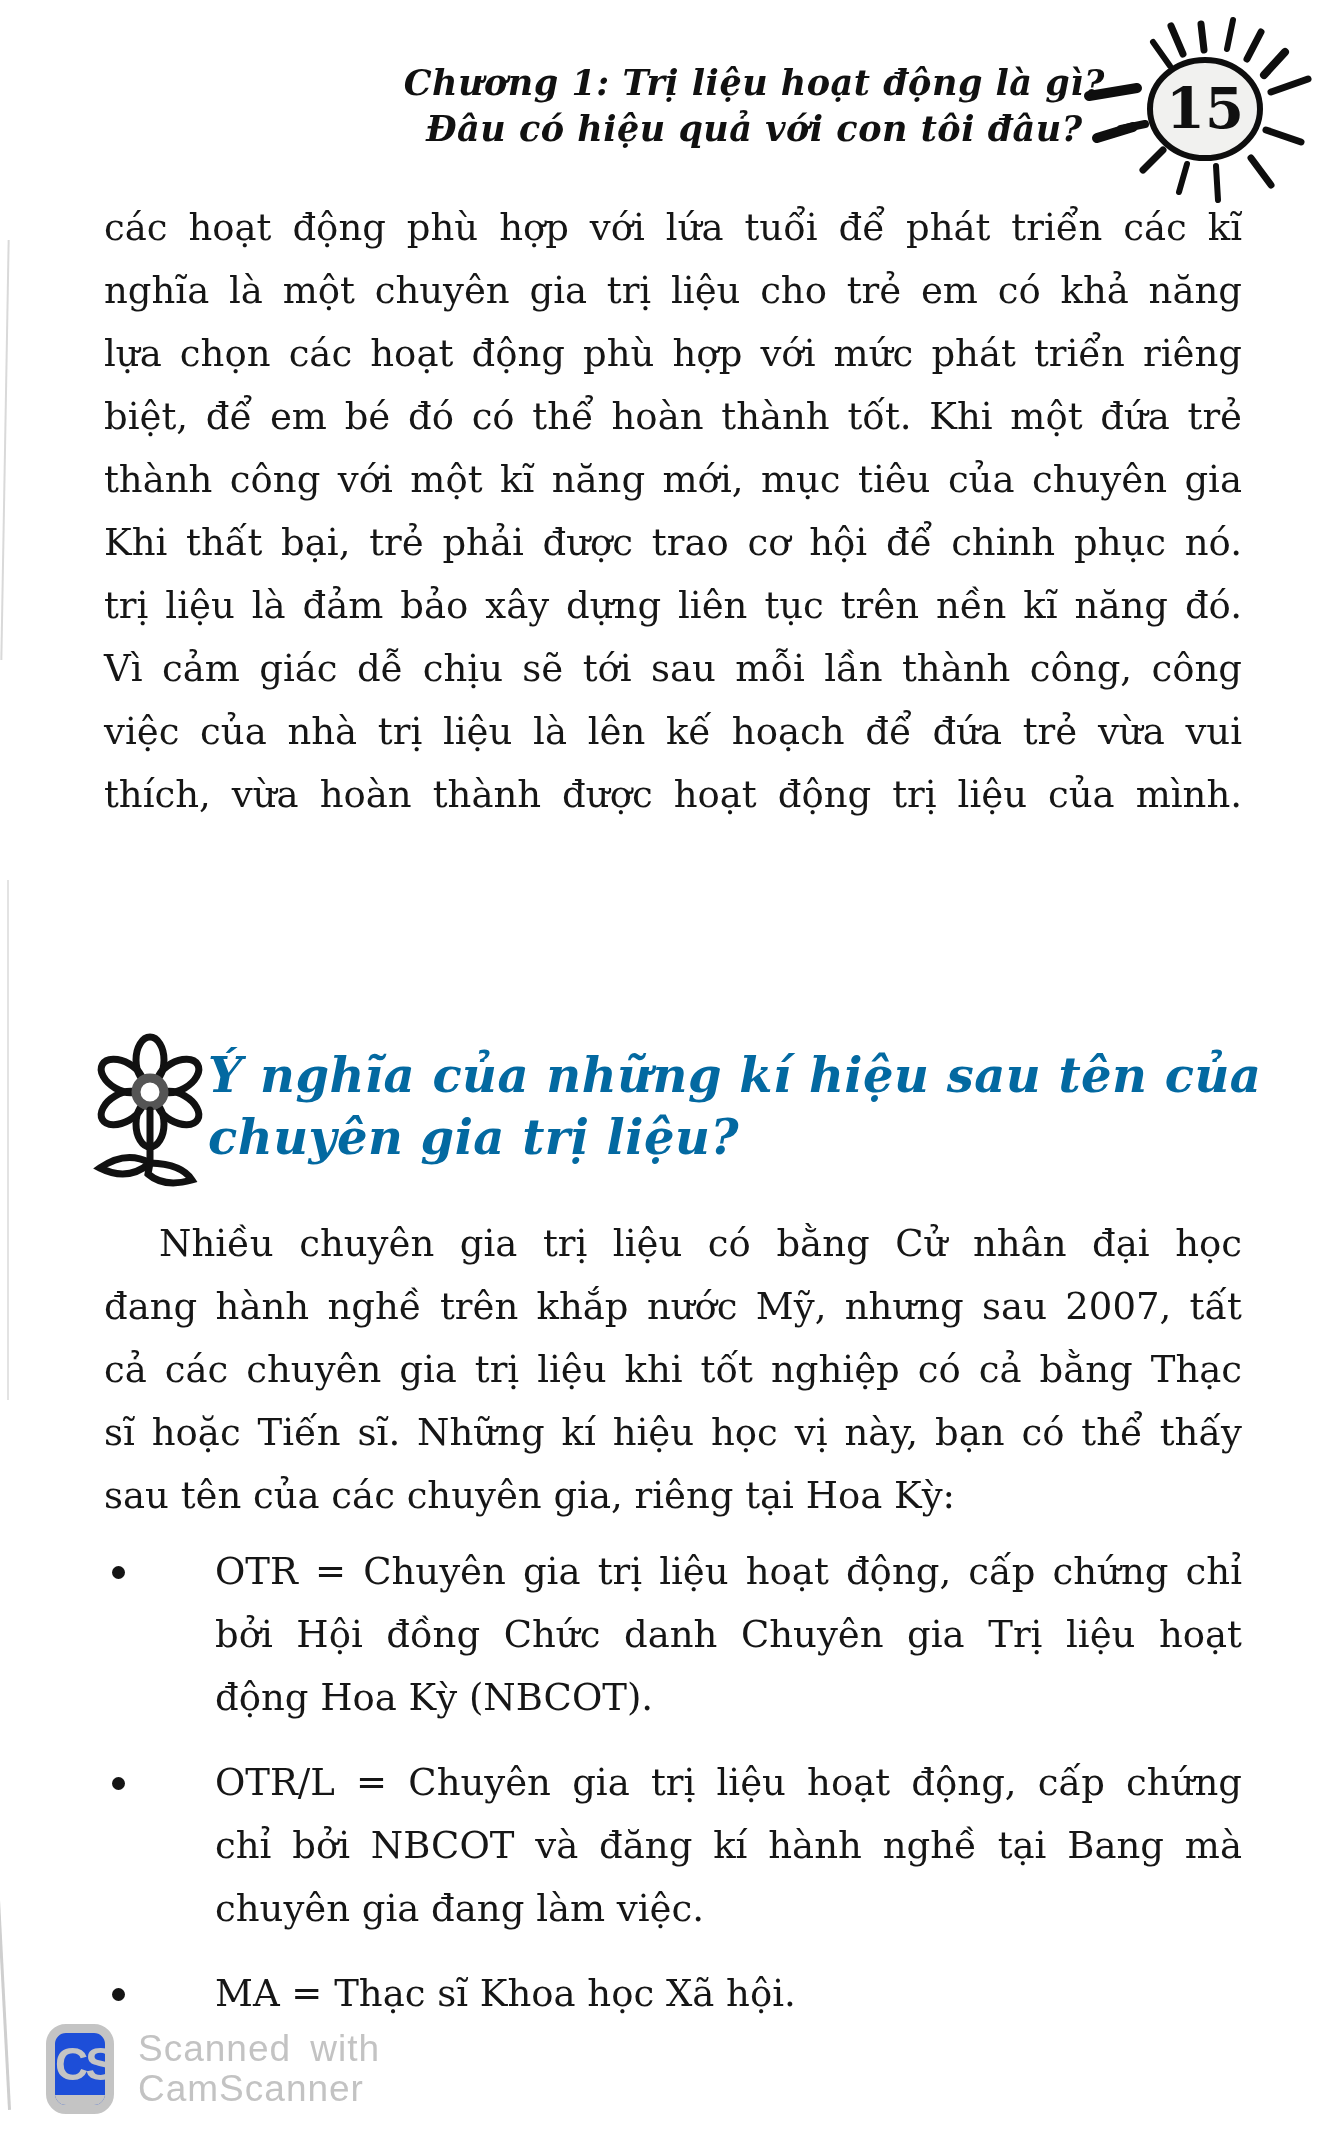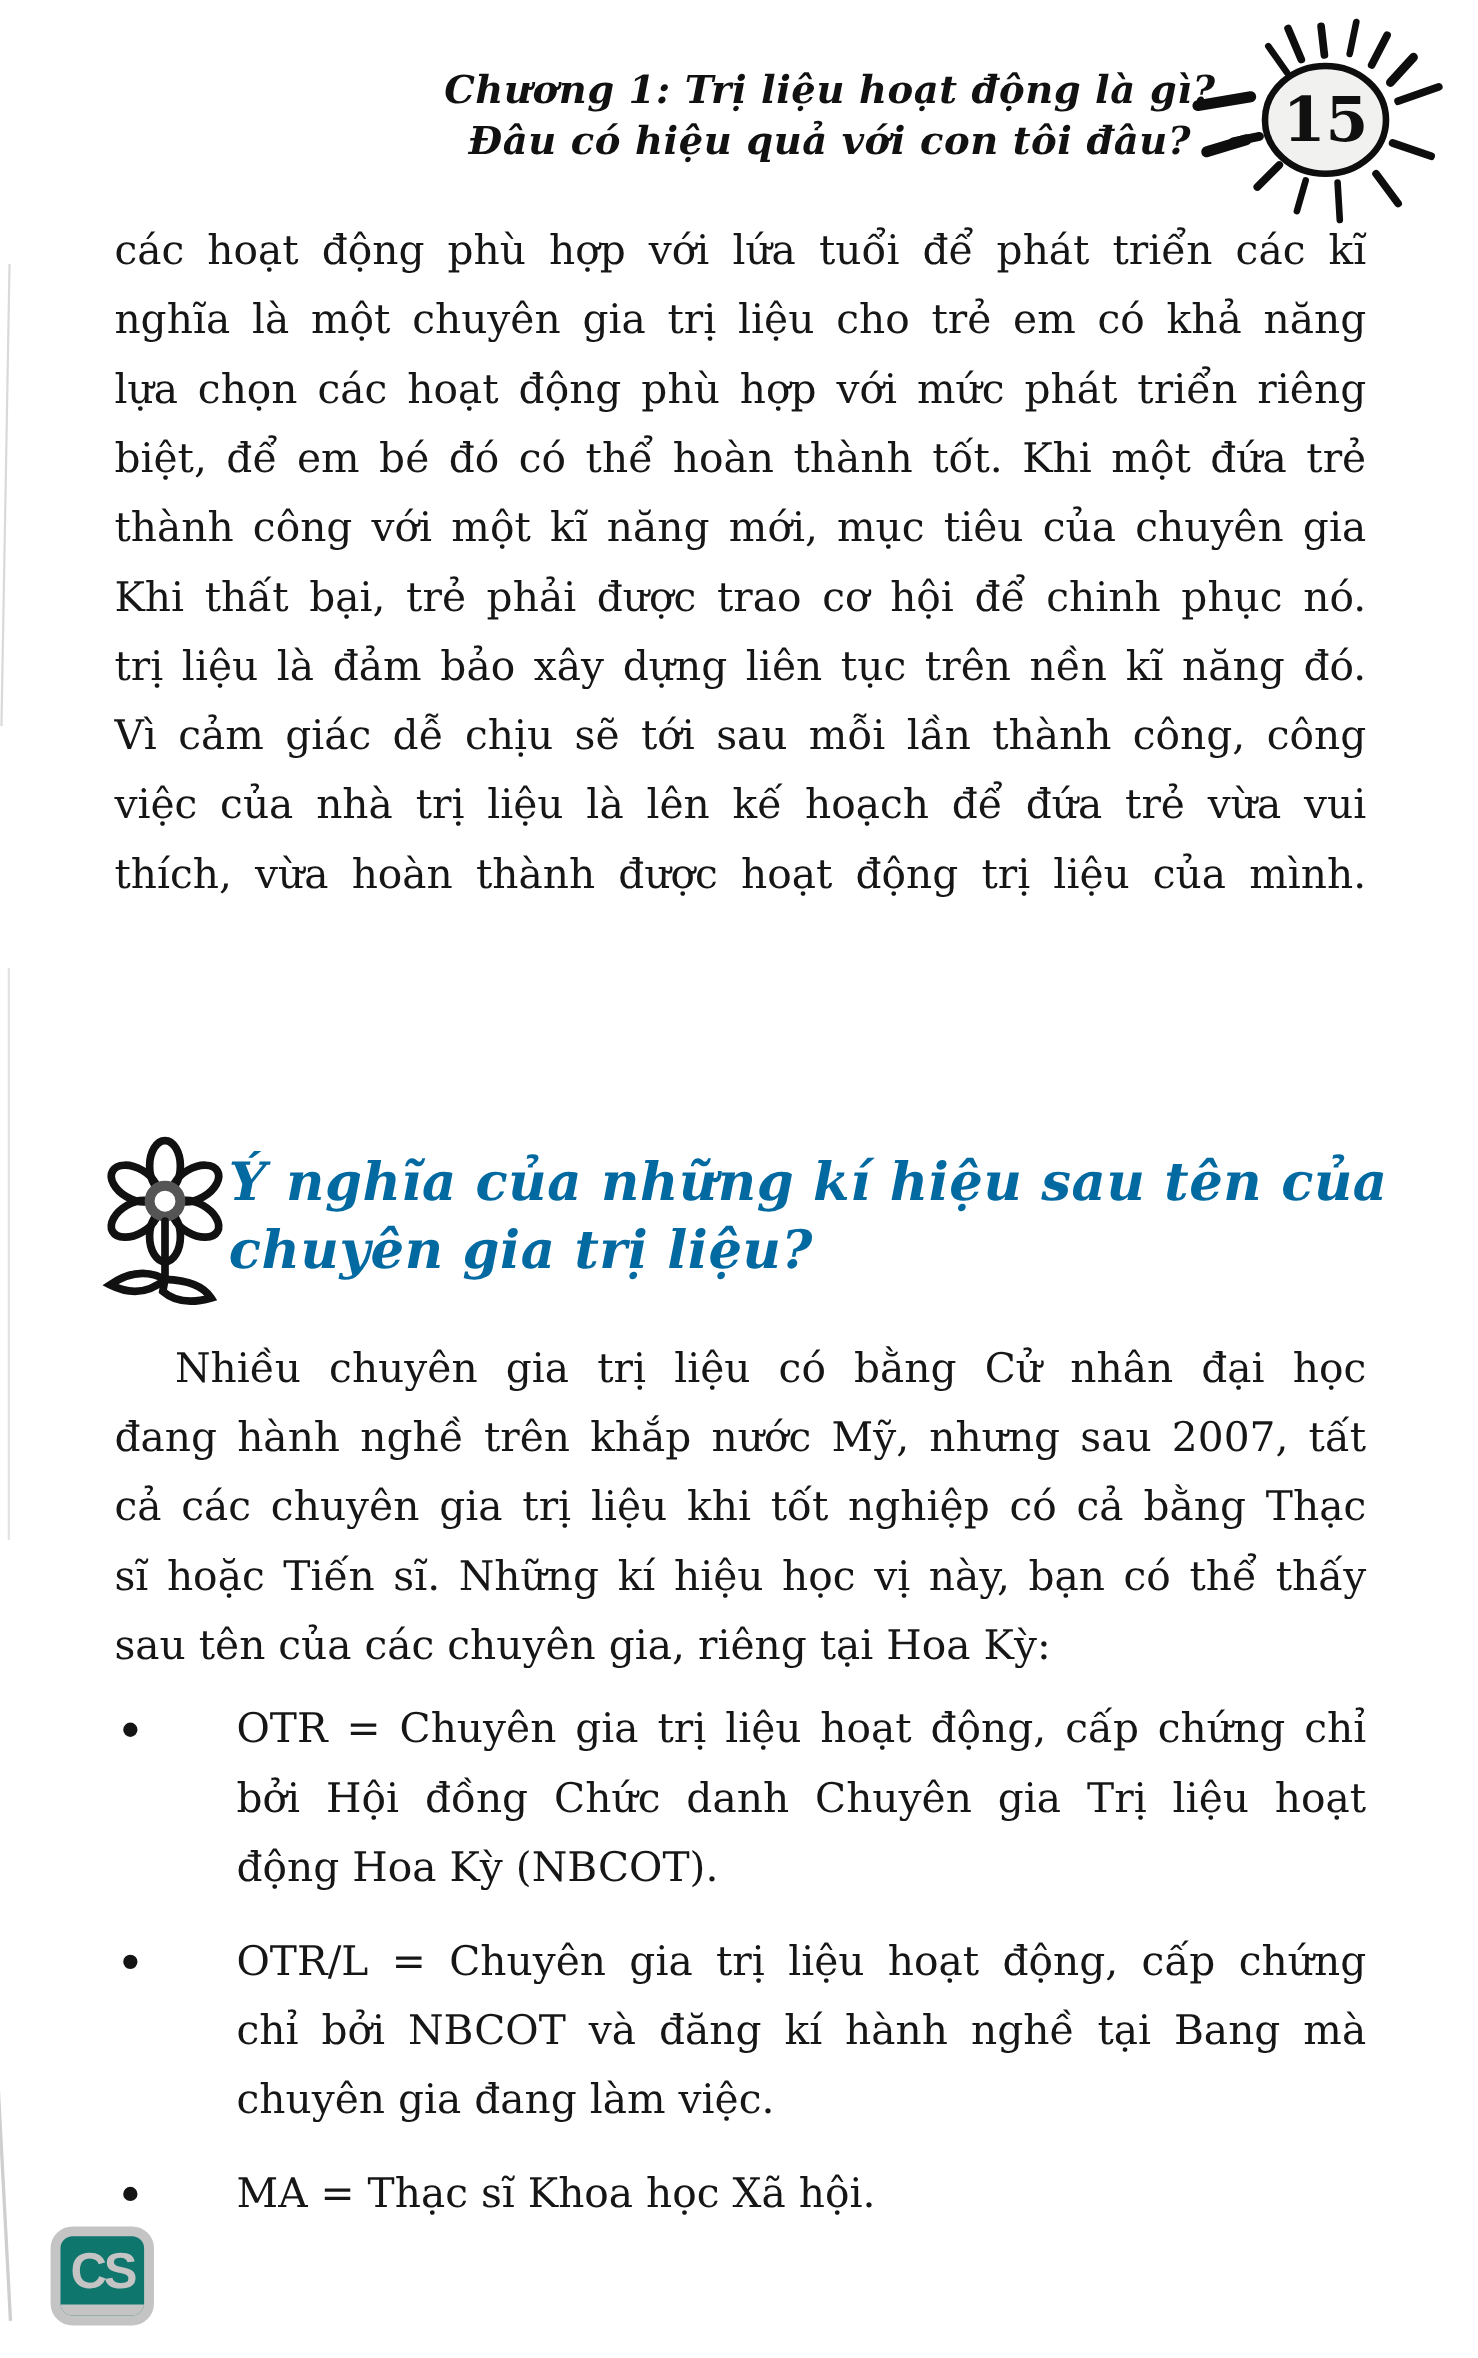--- a/index.html
+++ b/index.html
@@ -76,23 +76,23 @@
     width:13px;height:13px;border-radius:50%;background:#141414;
   }
   .bullet-text{flex:1;}
 
   
   .watermark{
     position:absolute;left:46px;top:2024px;
     display:flex;align-items:center;gap:24px;
   }
   .cs-logo{
-    position:relative;width:94px;height:90px;
+    position:relative;width:68px;height:90px;
     border:9px solid #c4c4c4;border-radius:20px;
-    box-sizing:border-box;background:#0f766e;overflow:hidden;padding-left:36px;
+    box-sizing:border-box;background:#1d4ed8;overflow:hidden;padding-left:36px;
   }
   .cs-logo-text{
     position:absolute;top:4px;left:0;right:0;text-align:center;
     font-family:"Liberation Sans",sans-serif;font-weight:bold;
     font-size:46px;color:#c4c4c4;letter-spacing:-3px;
   }
   .cs-logo-band{
     position:absolute;left:-9px;right:-9px;bottom:-9px;height:19px;background:#c4c4c4;
   }
   .wm-text{
@@ -219,15 +219,19 @@
       </div>
     </div>
 
   </section>
 
   <div class="watermark">
     <div class="cs-logo">
       <div class="cs-logo-text">CS</div>
       <div class="cs-logo-band"></div>
     </div>
+    <div class="wm-text">
+      <div>Scanned with</div>
+      <div>CamScanner</div>
+    </div>
   </div>
 
 </main>
 
 </body></html>

